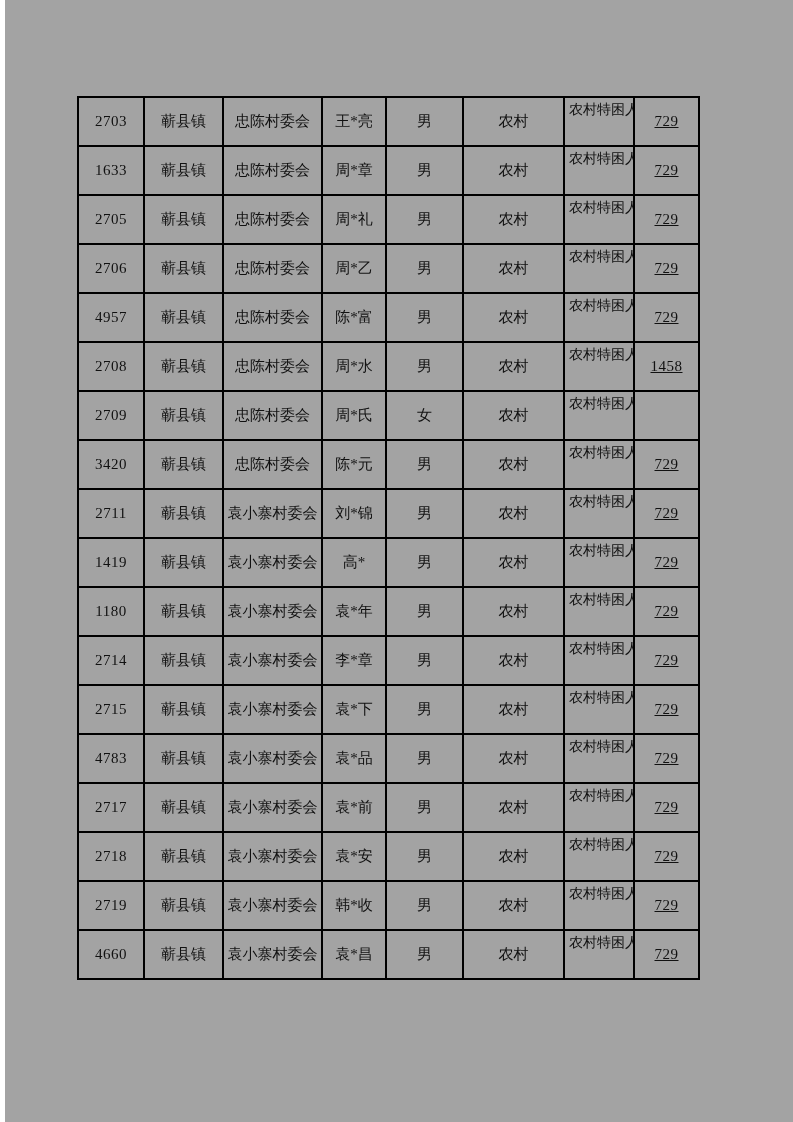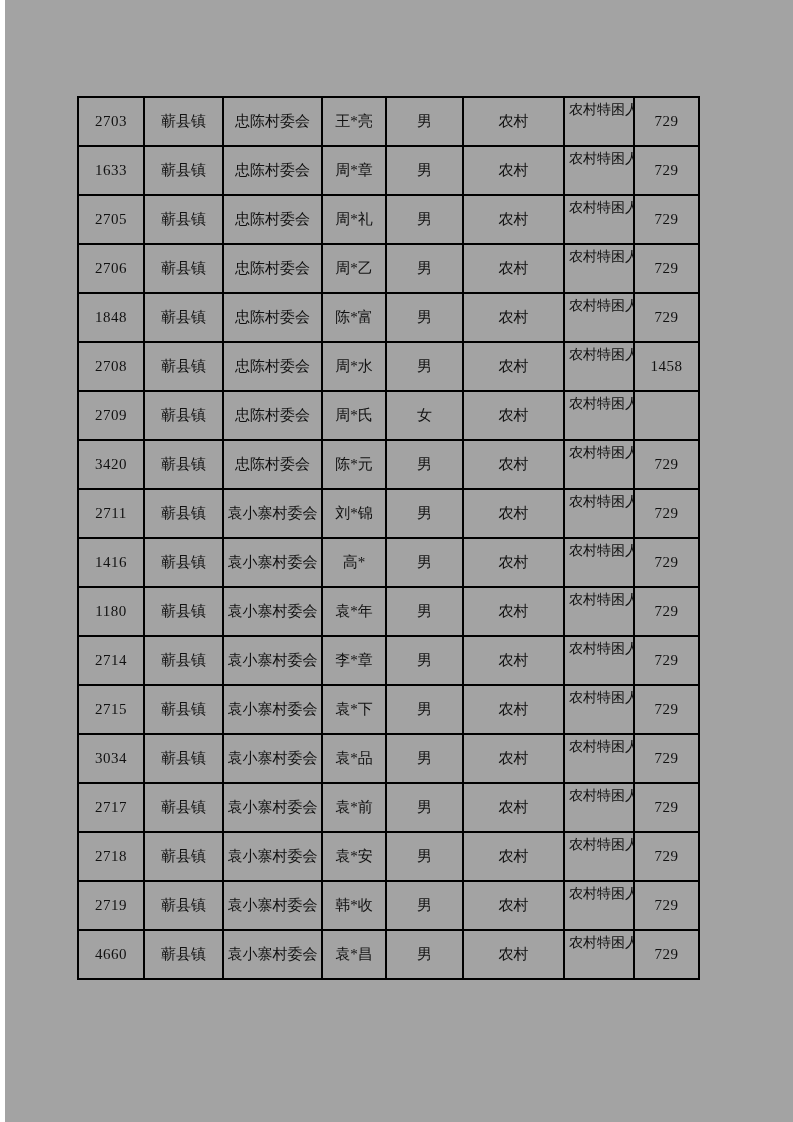--- a/index.html
+++ b/index.html
@@ -34,21 +34,21 @@
     height: 47px;
     padding: 0;
     text-align: center;
     vertical-align: middle;
     font-size: 15px;
     line-height: 1.1;
     overflow: hidden;
     white-space: nowrap;
   }
   td.c-seq     { letter-spacing: 0.5px; }
-  td.c-amount  { letter-spacing: 0.5px; }
+  td.c-amount  { letter-spacing: 0.5px; text-decoration: underline; }
   td.c-category {
     vertical-align: top;
     white-space: normal;
   }
   .cat-clip {
     box-sizing: border-box;
     height: 47px;
     overflow: hidden;
     padding: 3px 4px 0 4px;
     font-size: 14px;
@@ -123,21 +123,21 @@
     <td class="c-gender">男</td>
     <td class="c-area">农村</td>
     <td class="c-category">
       <div class="cat-clip">
         <span>农村特困人员分散供养</span>
       </div>
     </td>
     <td class="c-amount">729</td>
   </tr>
         <tr>
-    <td class="c-seq">1848</td>
+    <td class="c-seq">4957</td>
     <td class="c-town">蕲县镇</td>
     <td class="c-village">忠陈村委会</td>
     <td class="c-name">陈*富</td>
     <td class="c-gender">男</td>
     <td class="c-area">农村</td>
     <td class="c-category">
       <div class="cat-clip">
         <span>农村特困人员分散供养</span>
       </div>
     </td>
@@ -193,21 +193,21 @@
     <td class="c-gender">男</td>
     <td class="c-area">农村</td>
     <td class="c-category">
       <div class="cat-clip">
         <span>农村特困人员分散供养</span>
       </div>
     </td>
     <td class="c-amount">729</td>
   </tr>
         <tr>
-    <td class="c-seq">1416</td>
+    <td class="c-seq">1419</td>
     <td class="c-town">蕲县镇</td>
     <td class="c-village">袁小寨村委会</td>
     <td class="c-name">高*</td>
     <td class="c-gender">男</td>
     <td class="c-area">农村</td>
     <td class="c-category">
       <div class="cat-clip">
         <span>农村特困人员分散供养</span>
       </div>
     </td>
@@ -249,21 +249,21 @@
     <td class="c-gender">男</td>
     <td class="c-area">农村</td>
     <td class="c-category">
       <div class="cat-clip">
         <span>农村特困人员分散供养</span>
       </div>
     </td>
     <td class="c-amount">729</td>
   </tr>
         <tr>
-    <td class="c-seq">3034</td>
+    <td class="c-seq">4783</td>
     <td class="c-town">蕲县镇</td>
     <td class="c-village">袁小寨村委会</td>
     <td class="c-name">袁*品</td>
     <td class="c-gender">男</td>
     <td class="c-area">农村</td>
     <td class="c-category">
       <div class="cat-clip">
         <span>农村特困人员分散供养</span>
       </div>
     </td>

